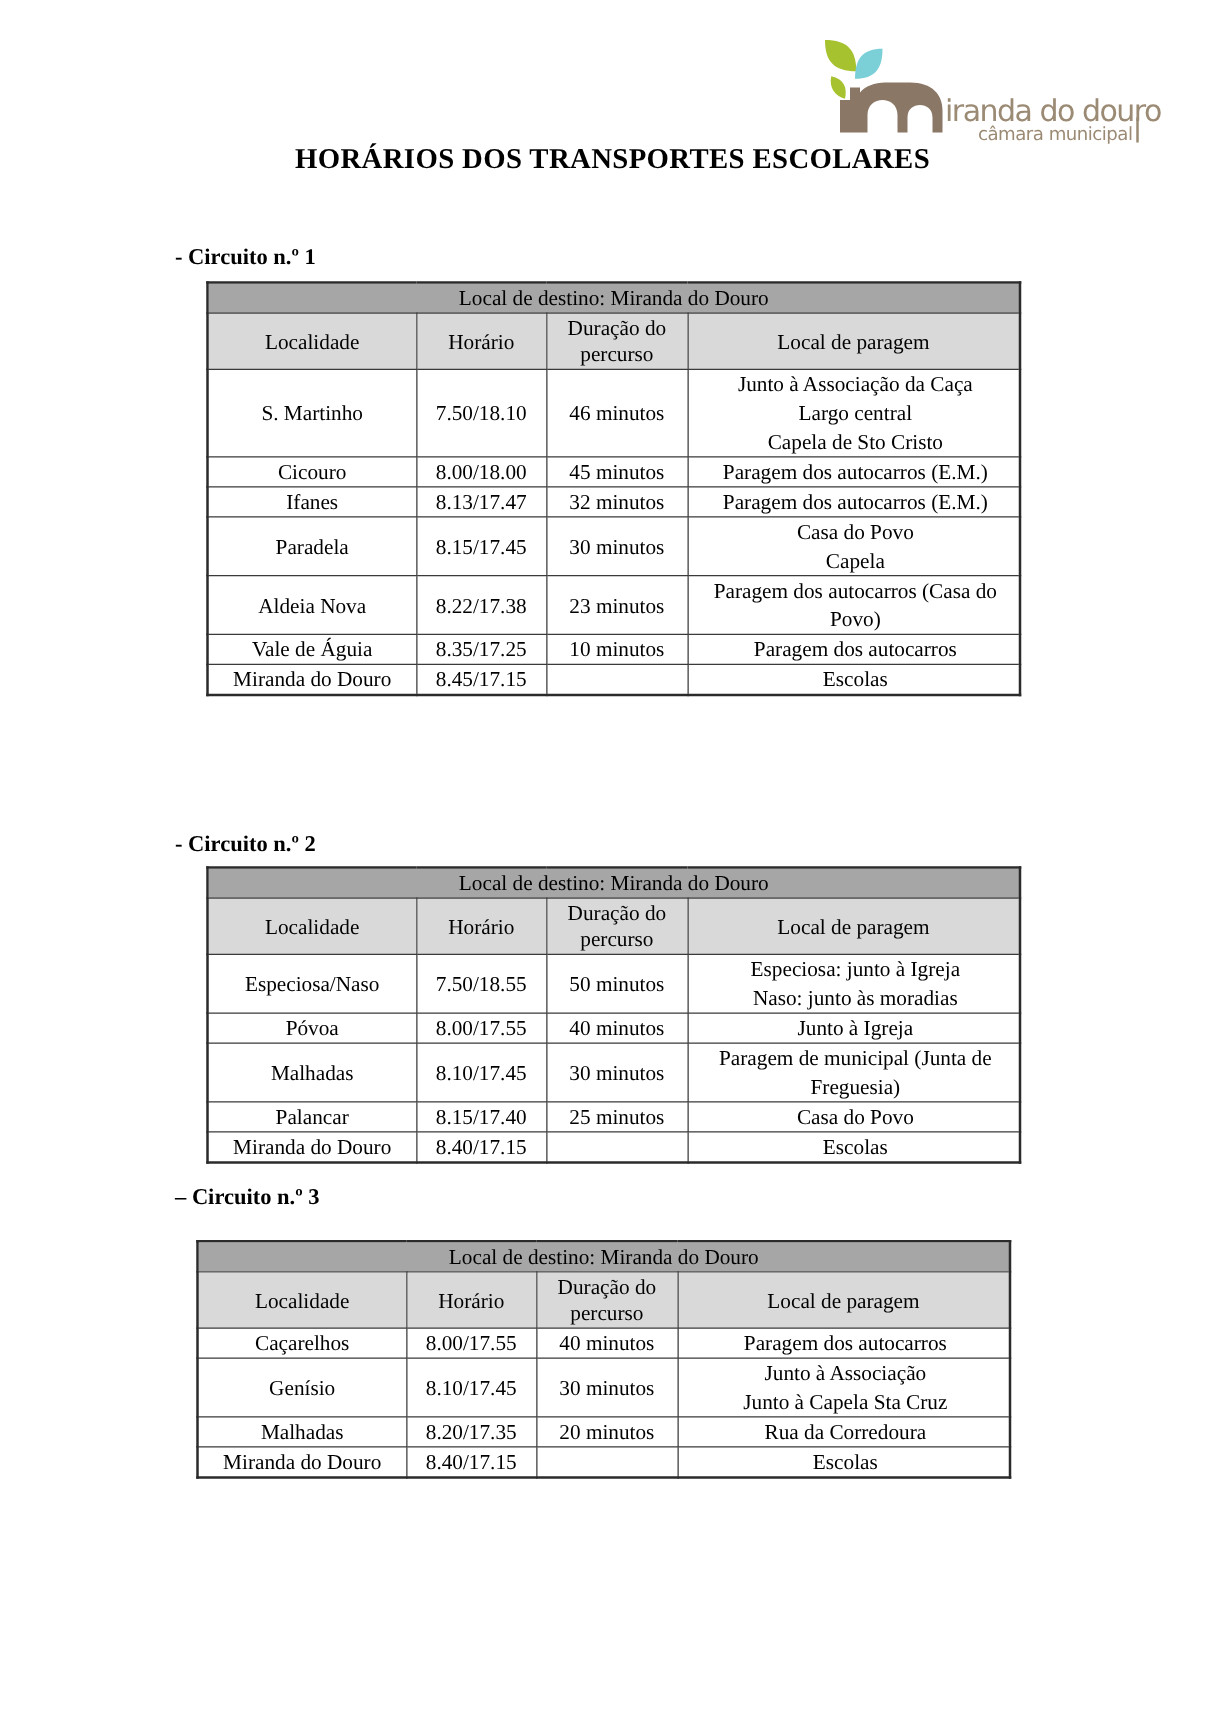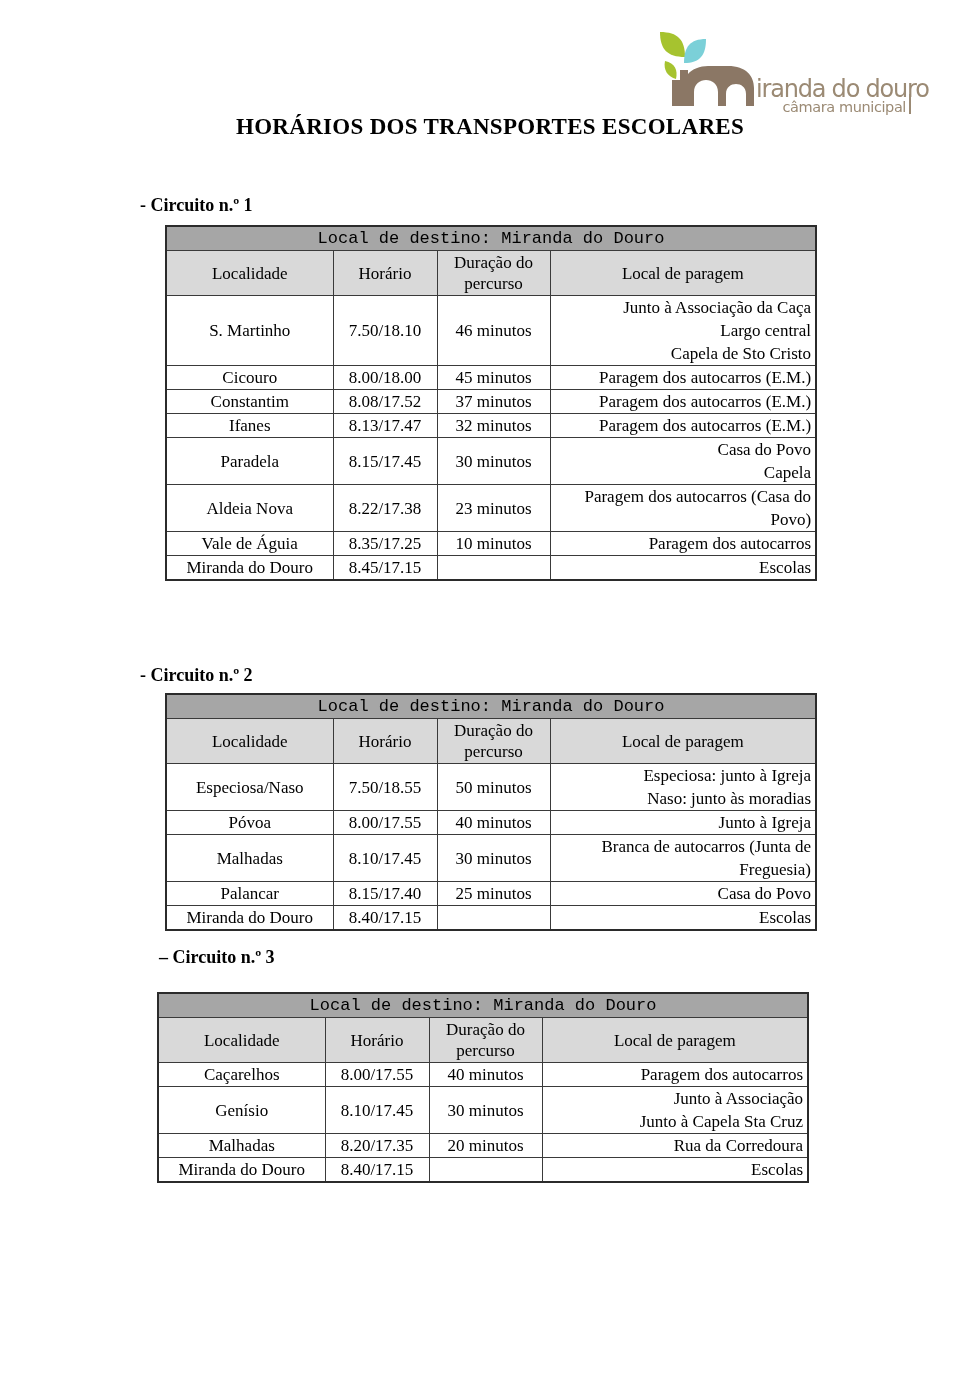--- a/index.html
+++ b/index.html
@@ -38,21 +38,21 @@
     text-align:center;
     font-size:23px;
     font-weight:bold;
     letter-spacing:0.3px;
   }
   .circuit-section { position:absolute; left:140px; width:720px; }
   .circuit-1 { top:196px; }
   .circuit-2 { top:666px; }
   .circuit-3 { top:948px; }
   .circuit-label { font-weight:bold; font-size:18px; line-height:19px; }
-  .circuit-3 .circuit-label { margin-left:19px; }
+  .circuit-3 .circuit-label { }
   table.schedule-table {
     border-collapse:collapse;
     table-layout:fixed;
     width:650px;
     margin-left:25px;
     border:2px solid var(--border-outer);
   }
   .circuit-1 table.schedule-table { margin-top:10px; }
   .circuit-2 table.schedule-table { margin-top:8px; }
   .circuit-3 table.schedule-table { margin-top:25px; margin-left:17px; }
@@ -62,29 +62,28 @@
     line-height:23px;
     padding:0 3px;
     text-align:center;
     vertical-align:middle;
     font-weight:normal;
     overflow:hidden;
   }
   .schedule-table td.dest {
     background:var(--bg-dark);
     line-height:23px;
-    font-family:Liberation Mono, monospace;
   }
   .schedule-table th.colh {
     background:var(--bg-light);
     line-height:21px;
     padding:1px 3px;
   }
   .schedule-table td.c-par {
-    text-align:right;
+    text-align:center;
     padding-left:7px;
     padding-right:4px;
     white-space:pre-line;
   }
 </style>
 </head>
 <body>
 
 <div class="page">
 
@@ -134,26 +133,20 @@
 Largo central
 Capela de Sto Cristo</td>
             </tr>
             <tr>
               <td class="c-loc">Cicouro</td>
               <td class="c-hor">8.00/18.00</td>
               <td class="c-dur">45 minutos</td>
               <td class="c-par">Paragem dos autocarros (E.M.)</td>
             </tr>
             <tr>
-              <td class="c-loc">Constantim</td>
-              <td class="c-hor">8.08/17.52</td>
-              <td class="c-dur">37 minutos</td>
-              <td class="c-par">Paragem dos autocarros (E.M.)</td>
-            </tr>
-            <tr>
               <td class="c-loc">Ifanes</td>
               <td class="c-hor">8.13/17.47</td>
               <td class="c-dur">32 minutos</td>
               <td class="c-par">Paragem dos autocarros (E.M.)</td>
             </tr>
             <tr>
               <td class="c-loc">Paradela</td>
               <td class="c-hor">8.15/17.45</td>
               <td class="c-dur">30 minutos</td>
               <td class="c-par">Casa do Povo
@@ -211,21 +204,21 @@
             <tr>
               <td class="c-loc">Póvoa</td>
               <td class="c-hor">8.00/17.55</td>
               <td class="c-dur">40 minutos</td>
               <td class="c-par">Junto à Igreja</td>
             </tr>
             <tr>
               <td class="c-loc">Malhadas</td>
               <td class="c-hor">8.10/17.45</td>
               <td class="c-dur">30 minutos</td>
-              <td class="c-par">Branca de autocarros (Junta de Freguesia)</td>
+              <td class="c-par">Paragem de municipal (Junta de Freguesia)</td>
             </tr>
             <tr>
               <td class="c-loc">Palancar</td>
               <td class="c-hor">8.15/17.40</td>
               <td class="c-dur">25 minutos</td>
               <td class="c-par">Casa do Povo</td>
             </tr>
             <tr>
               <td class="c-loc">Miranda do Douro</td>
               <td class="c-hor">8.40/17.15</td>

